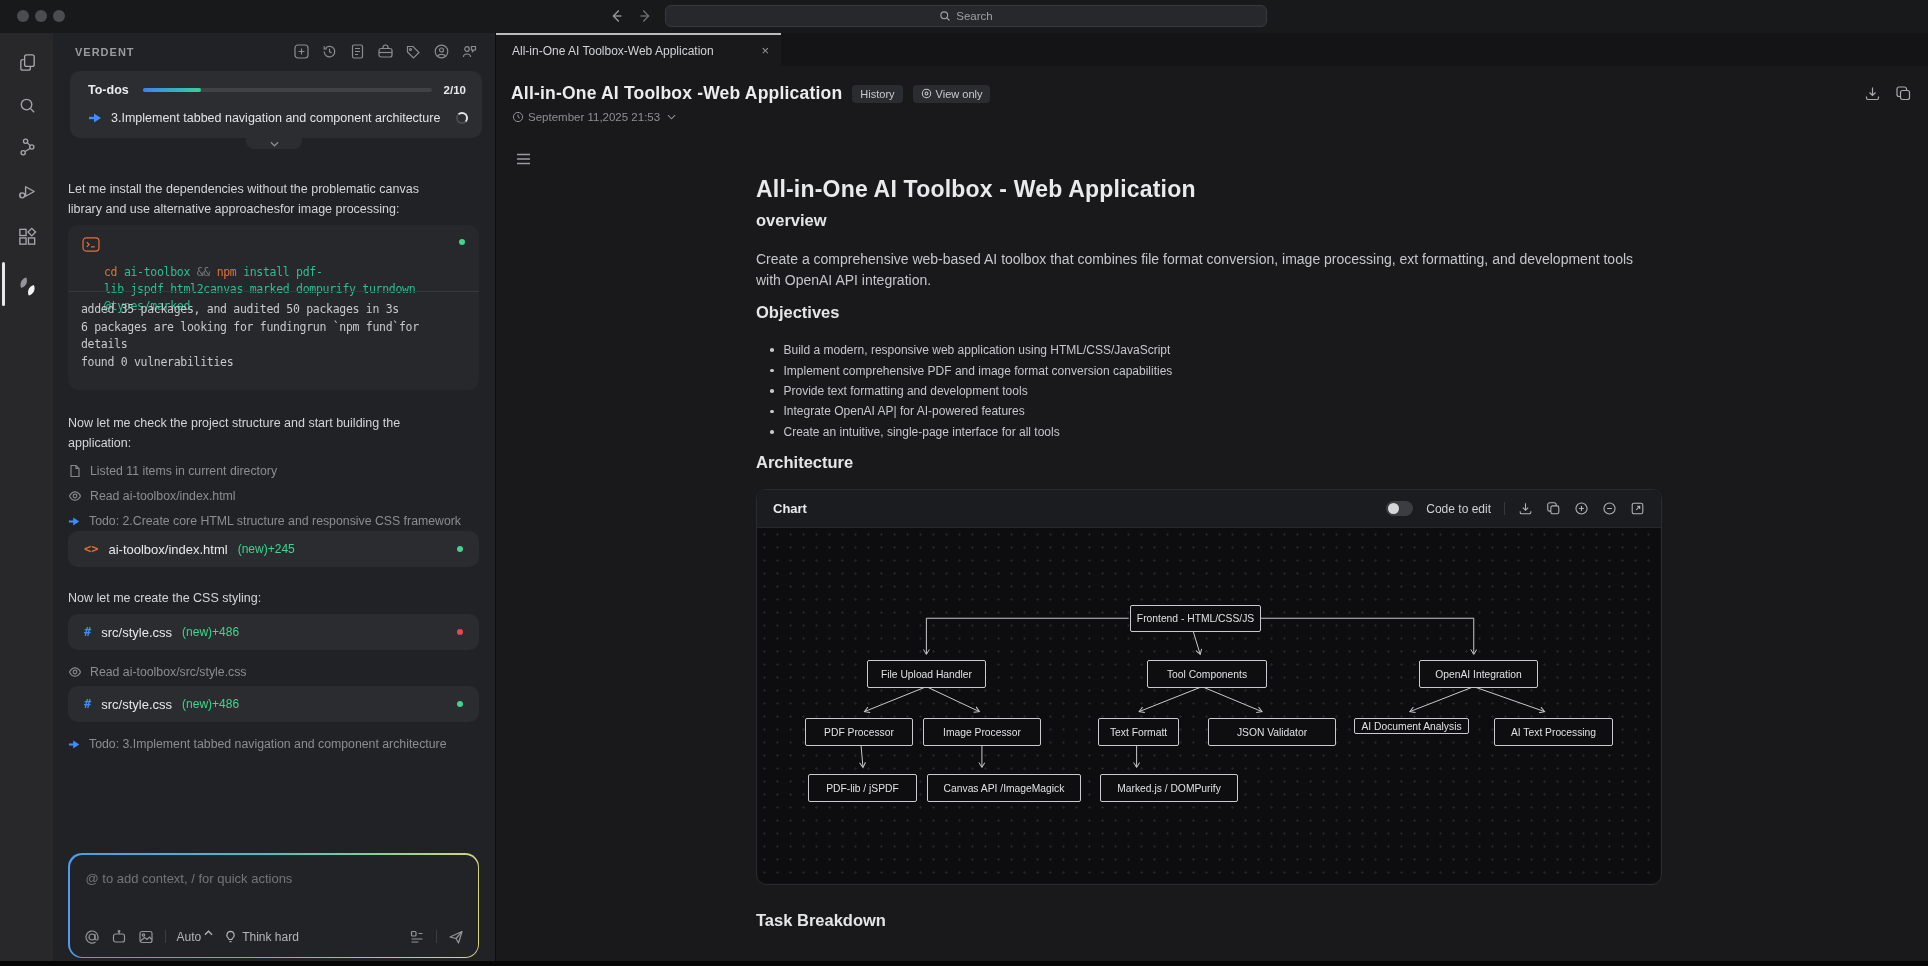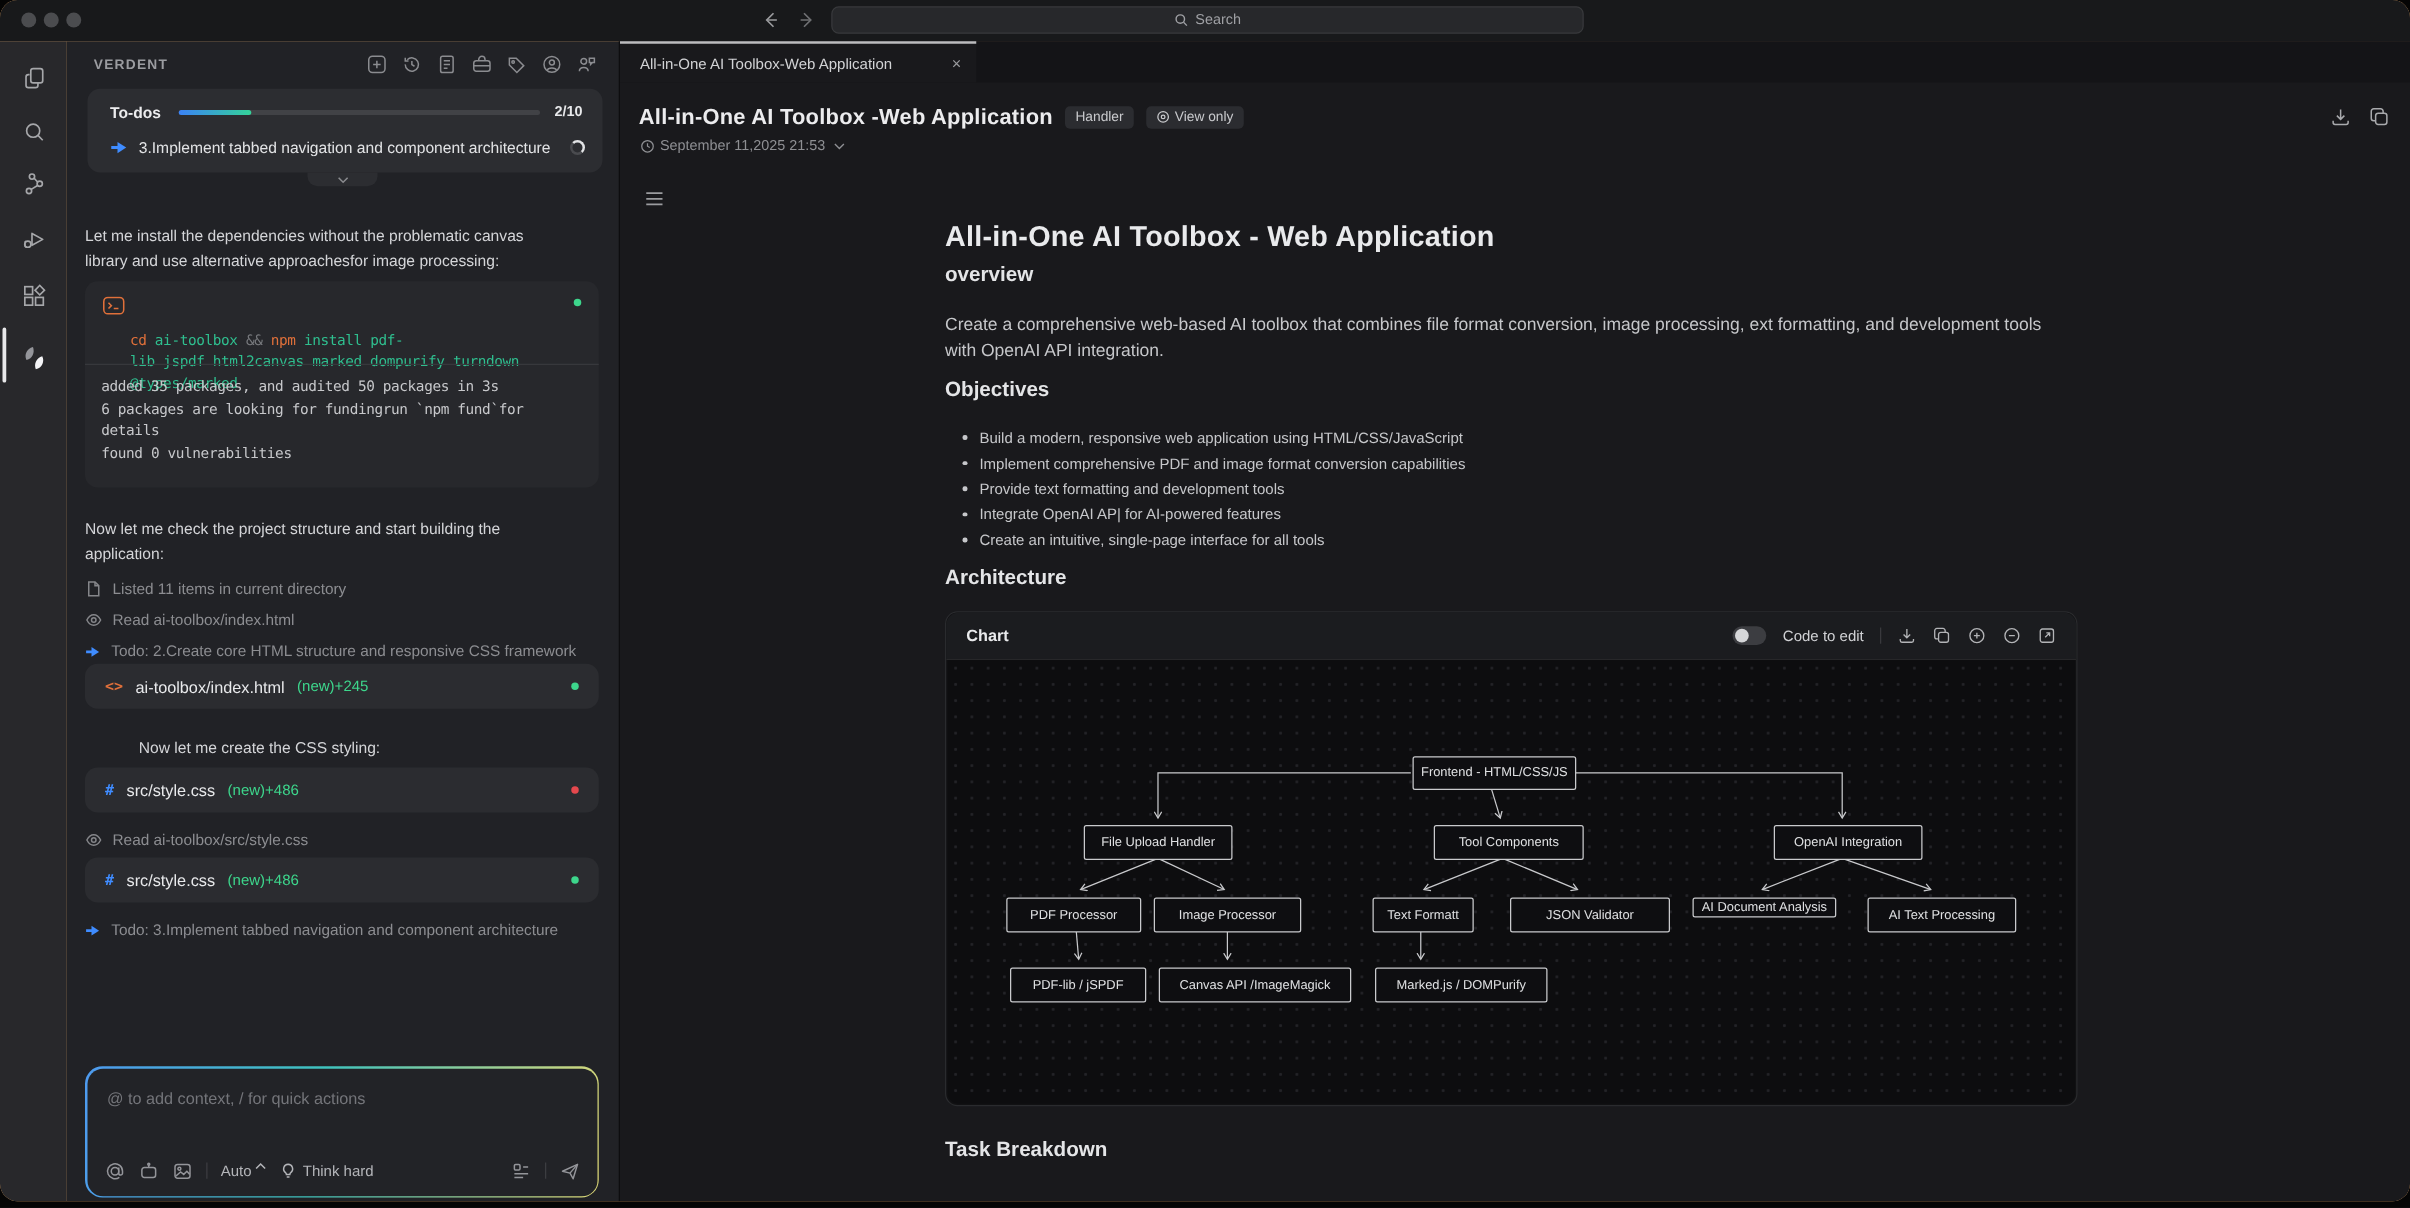--- a/index.html
+++ b/index.html
@@ -1,18 +1,18 @@
 <!DOCTYPE html>
 <html><head>
 <meta charset="utf-8">
 <style>
 * { margin:0; padding:0; box-sizing:border-box; }
 body { width:1928px; height:966px; background:#000; font-family:"Liberation Sans",sans-serif; overflow:hidden; }
 #stage { position:relative; width:1928px; height:966px; background:#050505; }
-#window { position:absolute; left:0; top:0; right:0; bottom:5px; border-radius:14px; overflow:hidden; background:#fdba74; }
+#window { position:absolute; left:0; top:0; right:0; bottom:5px; border-radius:0; overflow:hidden; background:#fdba74; }
 
 
 #titlebar { position:absolute; left:0; top:0; right:0; height:33px; background:#18191b; }
 .tl { position:absolute; top:10px; width:12px; height:12px; border-radius:50%; background:#4b4c4f; }
 #nav-back,#nav-fwd { position:absolute; top:7px; width:18px; height:18px; color:#9a9b9e; }
 #nav-fwd { color:#6f7073; }
 #searchbox { position:absolute; left:665px; top:5px; width:602px; height:22px; background:#27282b; border:1px solid #38393c; border-radius:6px; display:flex; align-items:center; justify-content:center; gap:5px; color:#9fa0a4; font-size:11.5px; }
 
 
 #activitybar { position:absolute; left:0; top:33px; width:53px; bottom:0; background:#28282b; }
@@ -33,21 +33,21 @@
 #todos-count { font-size:11.5px; font-weight:bold; color:#e8e9eb; }
 #todos-row2 { position:absolute; left:18px; right:14px; top:38px; height:18px; display:flex; align-items:center; gap:8px; }
 #todos-task { font-size:12.5px; color:#e2e3e5; flex:1; white-space:nowrap; overflow:hidden; }
 #todos-handle { position:absolute; left:193px; top:105px; width:56px; height:11px; background:#2c2d31; border-radius:0 0 8px 8px; display:flex; align-items:center; justify-content:center; color:#8a8b8f; }
 .arrow-blue { width:15px; height:12px; flex:none; }
 .spinner { width:12px; height:12px; border-radius:50%; border:2px solid #4a4b4f; border-top-color:#e3e4e6; border-right-color:#e3e4e6; flex:none; }
 
 .msg { position:absolute; left:15px; width:376px; font-size:12.5px; line-height:19.5px; color:#d4d5d8; }
 #msg1 { top:147px; }
 #msg2 { top:381px; }
-#msg3 { top:556px;margin-left:43px; }
+#msg3 { top:556px; }
 #msg4 { top:728px; }
 
 #terminal { position:absolute; left:15px; top:192px; width:411px; height:165px; background:#27282c; border-radius:10px; }
 #term-cmd { position:absolute; left:0; right:0; top:0; height:66px; padding:11px 14px 0 14px; }
 #term-icon { position:absolute; left:14px; top:12px; width:18px; height:15px; color:#e0703a; }
 #term-lines { margin-left:22px; font-family:"DejaVu Sans Mono",monospace; font-size:11.5px; line-height:17px; letter-spacing:-0.3px;margin-top:28px; }
 .c-orange { color:#e0703a; }
 .c-green { color:#2fbf8f; }
 .c-gray { color:#787a7e; }
 #term-dot { position:absolute; right:14px; top:14px; width:6px; height:6px; border-radius:50%; background:#3dd68c; }
@@ -379,21 +379,21 @@
     <div id="tabbar">
       <div id="tab">
         <span id="tab-label">All-in-One AI Toolbox-Web Application</span>
         <span id="tab-close">×</span>
       </div>
     </div>
 
     <div id="doc-title-row">
       <span id="doc-title">All-in-One AI Toolbox -Web Application</span>
       <span class="badge">
-            <span>Handler</span>
+            <span>History</span>
           </span>
       <span class="badge">
         <svg width="11" height="11" viewBox="0 0 12 12" fill="none" stroke="currentColor" stroke-width="1.1">
               <circle cx="6" cy="6" r="4.6"></circle>
               <circle cx="6" cy="6" r="1.6"></circle>
             </svg>
         <span>View only</span>
       </span>
     </div>
     <div id="date-row">

